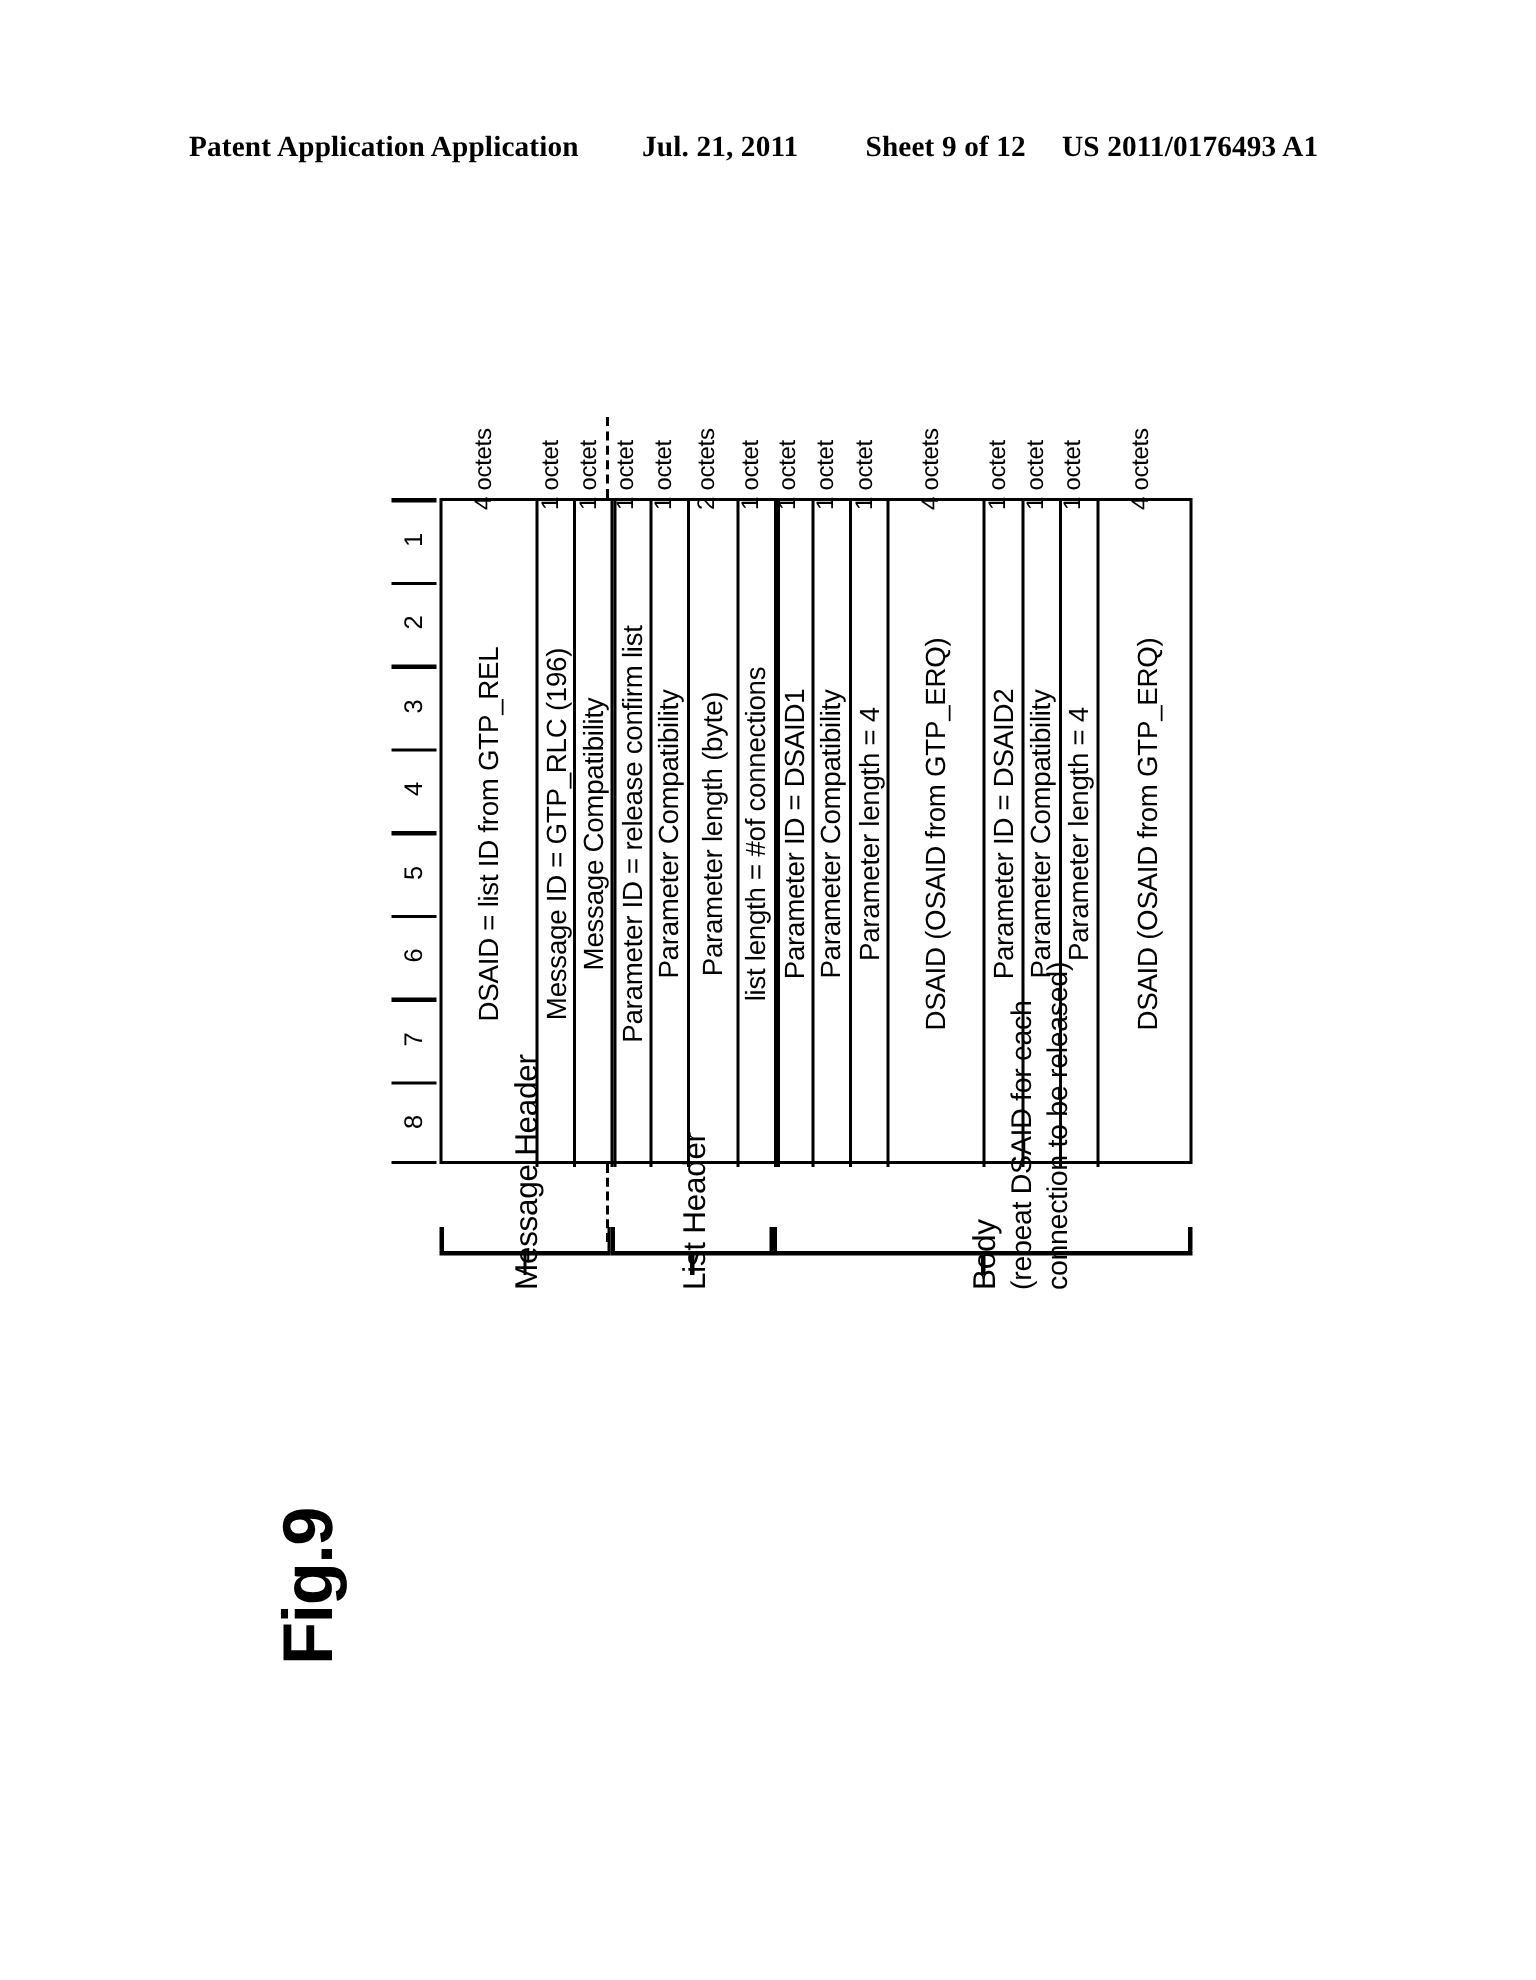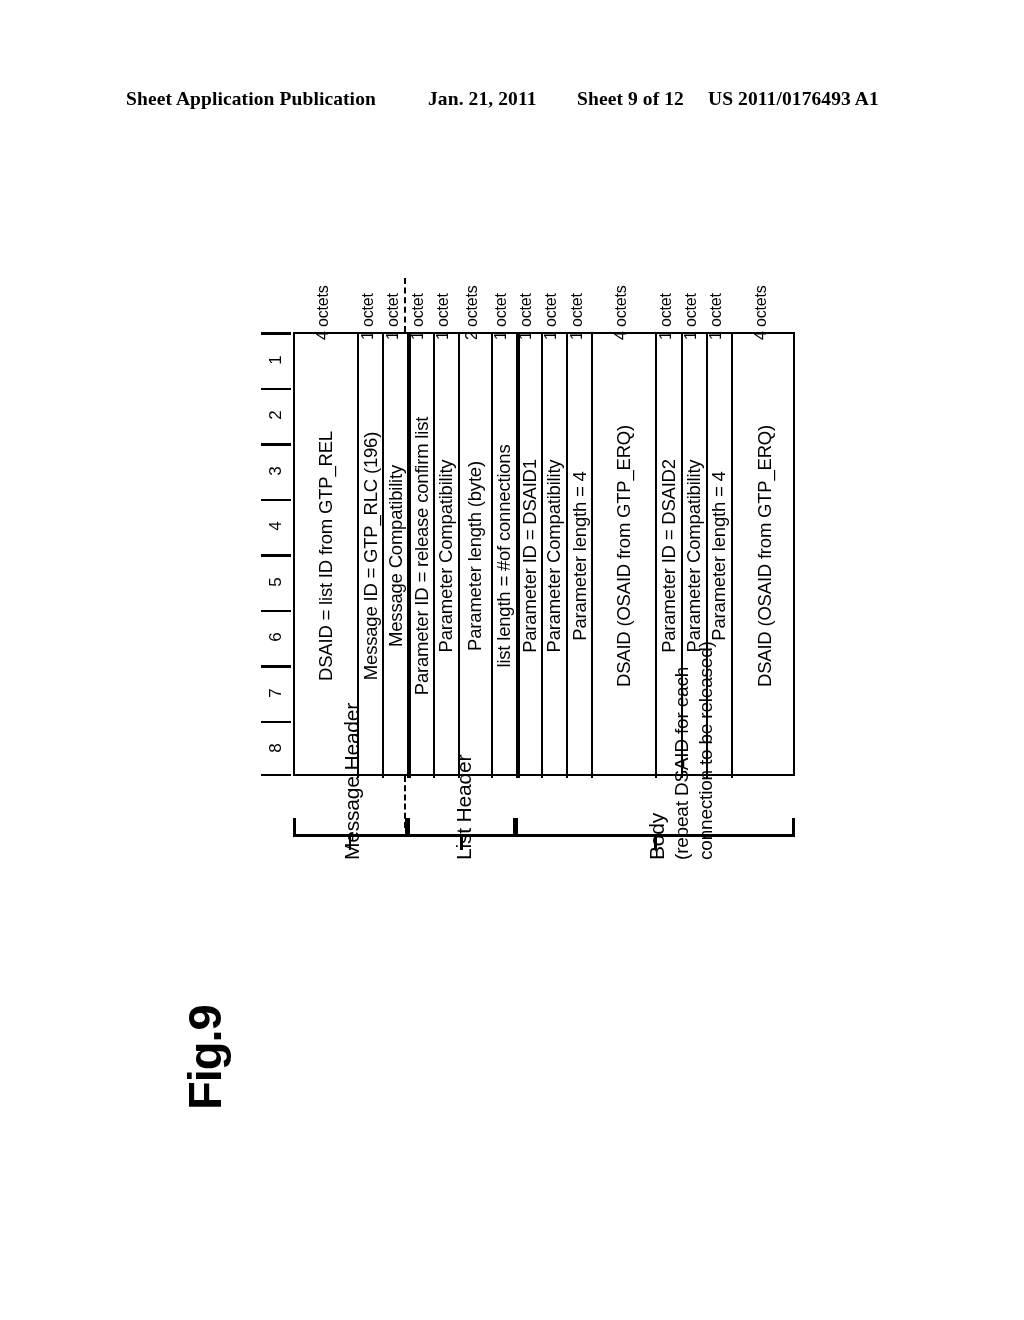--- a/index.html
+++ b/index.html
@@ -192,22 +192,22 @@
     white-space: nowrap;
     transform-origin: left top;
     transform: rotate(-90deg);
     letter-spacing: -0.2px;
   }
 </style>
 </head>
 <body>
 
 <div class="patent-header">
-  <span class="ph-pub">Sheet Application Publication</span>
-  <span class="ph-date">Jan. 21, 2011</span>
+  <span class="ph-pub">Patent Application Application</span>
+  <span class="ph-date">Jul. 21, 2011</span>
   <span class="ph-sheet">Sheet 9 of 12</span>
   <span class="ph-num">US 2011/0176493 A1</span>
 </div>
 
 <div id="diagram">
 
   <div id="octet-caps">
       <div class="octet-cap" style="left: 332.083px; top: 322px;">4 octets</div>
       <div class="octet-cap" style="left: 376.747px; top: 322px;">1 octet</div>
       <div class="octet-cap" style="left: 401.91px; top: 322px;">1 octet</div>

